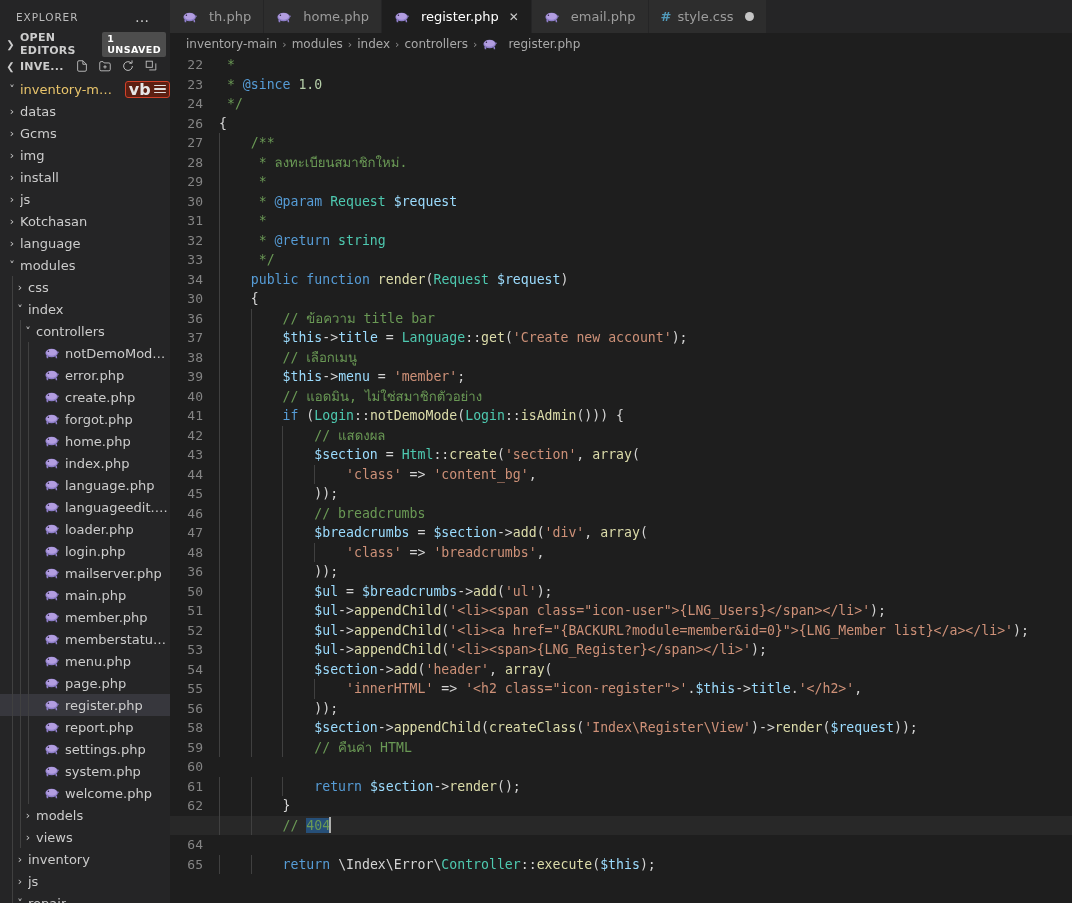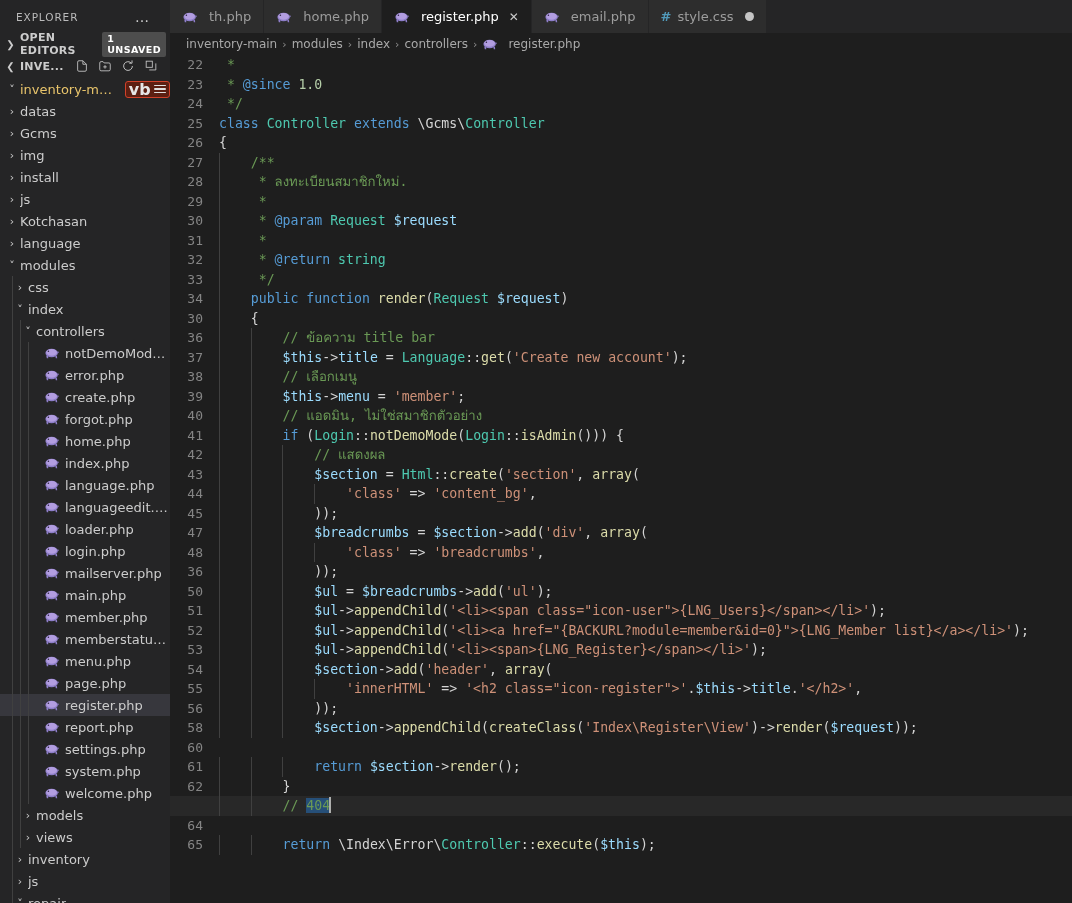--- a/index.html
+++ b/index.html
@@ -657,52 +657,53 @@
               <circle cx="4.4" cy="6.3" r=".75" fill="#2b2340"></circle>
               <path d="M13.3 6.6c.9-.5 1.6.2 1.4 1-.1.6-.7 1-1.3.8z" fill="#8e7ec9"></path>
             </svg></span>
         </span>
         <span>register.php</span>
       </div>
     <div class="editor" id="editor">
         <div class="code-row"><div class="ln">22</div><div class="code"><span class="c-com"> * </span></div></div>
         <div class="code-row"><div class="ln">23</div><div class="code"><span class="c-com"> * </span><span class="c-key">@since</span><span class="c-com"> </span><span class="c-num">1.0</span></div></div>
         <div class="code-row"><div class="ln">24</div><div class="code"><span class="c-com"> */</span></div></div>
-        <div class="code-row"><div class="ln">25</div><div class="code"><span class="c-key">class</span><span class="c-plain"> </span><span class="c-type">Controller</span><span class="c-plain"> </span><span class="c-key">extends</span><span class="c-plain"> </span><span class="c-plain">\Gcms\</span><span class="c-type">Controller</span></div></div>
         <div class="code-row"><div class="ln">26</div><div class="code"><span class="c-punc">{</span></div></div>
         <div class="code-row"><div class="ln">27</div><div class="code"><span class="ind-guide" style="left:2px"></span><span class="c-com">    /**</span></div></div>
         <div class="code-row"><div class="ln">28</div><div class="code"><span class="ind-guide" style="left:2px"></span><span class="c-com">     * ลงทะเบียนสมาชิกใหม่.</span></div></div>
         <div class="code-row"><div class="ln">29</div><div class="code"><span class="ind-guide" style="left:2px"></span><span class="c-com">     *</span></div></div>
         <div class="code-row"><div class="ln">30</div><div class="code"><span class="ind-guide" style="left:2px"></span><span class="c-com">     * </span><span class="c-key">@param</span><span class="c-com"> </span><span class="c-type">Request</span><span class="c-com"> </span><span class="c-var">$request</span></div></div>
         <div class="code-row"><div class="ln">31</div><div class="code"><span class="ind-guide" style="left:2px"></span><span class="c-com">     *</span></div></div>
         <div class="code-row"><div class="ln">32</div><div class="code"><span class="ind-guide" style="left:2px"></span><span class="c-com">     * </span><span class="c-key">@return</span><span class="c-com"> </span><span class="c-type">string</span></div></div>
         <div class="code-row"><div class="ln">33</div><div class="code"><span class="ind-guide" style="left:2px"></span><span class="c-com">     */</span></div></div>
         <div class="code-row"><div class="ln">34</div><div class="code"><span class="ind-guide" style="left:2px"></span><span class="c-plain">    </span><span class="c-key">public</span><span class="c-plain"> </span><span class="c-key">function</span><span class="c-plain"> </span><span class="c-fn">render</span><span class="c-punc">(</span><span class="c-type">Request</span><span class="c-plain"> </span><span class="c-var">$request</span><span class="c-punc">)</span></div></div>
         <div class="code-row"><div class="ln">30</div><div class="code"><span class="ind-guide" style="left:2px"></span><span class="c-punc">    {</span></div></div>
         <div class="code-row"><div class="ln">36</div><div class="code"><span class="ind-guide" style="left:2px"></span><span class="ind-guide" style="left:33.72px"></span><span class="c-com">        // ข้อความ title bar</span></div></div>
         <div class="code-row"><div class="ln">37</div><div class="code"><span class="ind-guide" style="left:2px"></span><span class="ind-guide" style="left:33.72px"></span><span class="c-plain">        </span><span class="c-var">$this</span><span class="c-op">-&gt;</span><span class="c-var">title</span><span class="c-op"> = </span><span class="c-type">Language</span><span class="c-op">::</span><span class="c-fn">get</span><span class="c-punc">(</span><span class="c-str">'Create new account'</span><span class="c-punc">);</span></div></div>
         <div class="code-row"><div class="ln">38</div><div class="code"><span class="ind-guide" style="left:2px"></span><span class="ind-guide" style="left:33.72px"></span><span class="c-com">        // เลือกเมนู</span></div></div>
         <div class="code-row"><div class="ln">39</div><div class="code"><span class="ind-guide" style="left:2px"></span><span class="ind-guide" style="left:33.72px"></span><span class="c-plain">        </span><span class="c-var">$this</span><span class="c-op">-&gt;</span><span class="c-var">menu</span><span class="c-op"> = </span><span class="c-str">'member'</span><span class="c-punc">;</span></div></div>
         <div class="code-row"><div class="ln">40</div><div class="code"><span class="ind-guide" style="left:2px"></span><span class="ind-guide" style="left:33.72px"></span><span class="c-com">        // แอดมิน, ไม่ใช่สมาชิกตัวอย่าง</span></div></div>
         <div class="code-row"><div class="ln">41</div><div class="code"><span class="ind-guide" style="left:2px"></span><span class="ind-guide" style="left:33.72px"></span><span class="c-plain">        </span><span class="c-key">if</span><span class="c-punc"> (</span><span class="c-type">Login</span><span class="c-op">::</span><span class="c-fn">notDemoMode</span><span class="c-punc">(</span><span class="c-type">Login</span><span class="c-op">::</span><span class="c-fn">isAdmin</span><span class="c-punc">())) {</span></div></div>
         <div class="code-row"><div class="ln">42</div><div class="code"><span class="ind-guide" style="left:2px"></span><span class="ind-guide" style="left:33.72px"></span><span class="ind-guide" style="left:65.44px"></span><span class="c-com">            // แสดงผล</span></div></div>
         <div class="code-row"><div class="ln">43</div><div class="code"><span class="ind-guide" style="left:2px"></span><span class="ind-guide" style="left:33.72px"></span><span class="ind-guide" style="left:65.44px"></span><span class="c-plain">            </span><span class="c-var">$section</span><span class="c-op"> = </span><span class="c-type">Html</span><span class="c-op">::</span><span class="c-fn">create</span><span class="c-punc">(</span><span class="c-str">'section'</span><span class="c-punc">, </span><span class="c-fn">array</span><span class="c-punc">(</span></div></div>
         <div class="code-row"><div class="ln">44</div><div class="code"><span class="ind-guide" style="left:2px"></span><span class="ind-guide" style="left:33.72px"></span><span class="ind-guide" style="left:65.44px"></span><span class="ind-guide" style="left:97.16px"></span><span class="c-plain">                </span><span class="c-str">'class'</span><span class="c-op"> =&gt; </span><span class="c-str">'content_bg'</span><span class="c-punc">,</span></div></div>
         <div class="code-row"><div class="ln">45</div><div class="code"><span class="ind-guide" style="left:2px"></span><span class="ind-guide" style="left:33.72px"></span><span class="ind-guide" style="left:65.44px"></span><span class="c-punc">            ));</span></div></div>
+        <div class="code-row"><div class="ln">46</div><div class="code"><span class="ind-guide" style="left:2px"></span><span class="ind-guide" style="left:33.72px"></span><span class="ind-guide" style="left:65.44px"></span><span class="c-com">            // breadcrumbs</span></div></div>
         <div class="code-row"><div class="ln">47</div><div class="code"><span class="ind-guide" style="left:2px"></span><span class="ind-guide" style="left:33.72px"></span><span class="ind-guide" style="left:65.44px"></span><span class="c-plain">            </span><span class="c-var">$breadcrumbs</span><span class="c-op"> = </span><span class="c-var">$section</span><span class="c-op">-&gt;</span><span class="c-fn">add</span><span class="c-punc">(</span><span class="c-str">'div'</span><span class="c-punc">, </span><span class="c-fn">array</span><span class="c-punc">(</span></div></div>
         <div class="code-row"><div class="ln">48</div><div class="code"><span class="ind-guide" style="left:2px"></span><span class="ind-guide" style="left:33.72px"></span><span class="ind-guide" style="left:65.44px"></span><span class="ind-guide" style="left:97.16px"></span><span class="c-plain">                </span><span class="c-str">'class'</span><span class="c-op"> =&gt; </span><span class="c-str">'breadcrumbs'</span><span class="c-punc">,</span></div></div>
         <div class="code-row"><div class="ln">36</div><div class="code"><span class="ind-guide" style="left:2px"></span><span class="ind-guide" style="left:33.72px"></span><span class="ind-guide" style="left:65.44px"></span><span class="c-punc">            ));</span></div></div>
         <div class="code-row"><div class="ln">50</div><div class="code"><span class="ind-guide" style="left:2px"></span><span class="ind-guide" style="left:33.72px"></span><span class="ind-guide" style="left:65.44px"></span><span class="c-plain">            </span><span class="c-var">$ul</span><span class="c-op"> = </span><span class="c-var">$breadcrumbs</span><span class="c-op">-&gt;</span><span class="c-fn">add</span><span class="c-punc">(</span><span class="c-str">'ul'</span><span class="c-punc">);</span></div></div>
         <div class="code-row"><div class="ln">51</div><div class="code"><span class="ind-guide" style="left:2px"></span><span class="ind-guide" style="left:33.72px"></span><span class="ind-guide" style="left:65.44px"></span><span class="c-plain">            </span><span class="c-var">$ul</span><span class="c-op">-&gt;</span><span class="c-fn">appendChild</span><span class="c-punc">(</span><span class="c-str">'&lt;li&gt;&lt;span class="icon-user"&gt;{LNG_Users}&lt;/span&gt;&lt;/li&gt;'</span><span class="c-punc">);</span></div></div>
         <div class="code-row"><div class="ln">52</div><div class="code"><span class="ind-guide" style="left:2px"></span><span class="ind-guide" style="left:33.72px"></span><span class="ind-guide" style="left:65.44px"></span><span class="c-plain">            </span><span class="c-var">$ul</span><span class="c-op">-&gt;</span><span class="c-fn">appendChild</span><span class="c-punc">(</span><span class="c-str">'&lt;li&gt;&lt;a href="{BACKURL?module=member&amp;id=0}"&gt;{LNG_Member list}&lt;/a&gt;&lt;/li&gt;'</span><span class="c-punc">);</span></div></div>
         <div class="code-row"><div class="ln">53</div><div class="code"><span class="ind-guide" style="left:2px"></span><span class="ind-guide" style="left:33.72px"></span><span class="ind-guide" style="left:65.44px"></span><span class="c-plain">            </span><span class="c-var">$ul</span><span class="c-op">-&gt;</span><span class="c-fn">appendChild</span><span class="c-punc">(</span><span class="c-str">'&lt;li&gt;&lt;span&gt;{LNG_Register}&lt;/span&gt;&lt;/li&gt;'</span><span class="c-punc">);</span></div></div>
         <div class="code-row"><div class="ln">54</div><div class="code"><span class="ind-guide" style="left:2px"></span><span class="ind-guide" style="left:33.72px"></span><span class="ind-guide" style="left:65.44px"></span><span class="c-plain">            </span><span class="c-var">$section</span><span class="c-op">-&gt;</span><span class="c-fn">add</span><span class="c-punc">(</span><span class="c-str">'header'</span><span class="c-punc">, </span><span class="c-fn">array</span><span class="c-punc">(</span></div></div>
         <div class="code-row"><div class="ln">55</div><div class="code"><span class="ind-guide" style="left:2px"></span><span class="ind-guide" style="left:33.72px"></span><span class="ind-guide" style="left:65.44px"></span><span class="ind-guide" style="left:97.16px"></span><span class="c-plain">                </span><span class="c-str">'innerHTML'</span><span class="c-op"> =&gt; </span><span class="c-str">'&lt;h2 class="icon-register"&gt;'</span><span class="c-op">.</span><span class="c-var">$this</span><span class="c-op">-&gt;</span><span class="c-var">title</span><span class="c-op">.</span><span class="c-str">'&lt;/h2&gt;'</span><span class="c-punc">,</span></div></div>
         <div class="code-row"><div class="ln">56</div><div class="code"><span class="ind-guide" style="left:2px"></span><span class="ind-guide" style="left:33.72px"></span><span class="ind-guide" style="left:65.44px"></span><span class="c-punc">            ));</span></div></div>
         <div class="code-row"><div class="ln">58</div><div class="code"><span class="ind-guide" style="left:2px"></span><span class="ind-guide" style="left:33.72px"></span><span class="ind-guide" style="left:65.44px"></span><span class="c-plain">            </span><span class="c-var">$section</span><span class="c-op">-&gt;</span><span class="c-fn">appendChild</span><span class="c-punc">(</span><span class="c-fn">createClass</span><span class="c-punc">(</span><span class="c-str">'Index\Register\View'</span><span class="c-op">)-&gt;</span><span class="c-fn">render</span><span class="c-punc">(</span><span class="c-var">$request</span><span class="c-punc">));</span></div></div>
+        <div class="code-row"><div class="ln">59</div><div class="code"><span class="ind-guide" style="left:2px"></span><span class="ind-guide" style="left:33.72px"></span><span class="ind-guide" style="left:65.44px"></span><span class="c-com">            // คืนค่า HTML</span></div></div>
         <div class="code-row"><div class="ln">60</div><div class="code"></div></div>
         <div class="code-row"><div class="ln">61</div><div class="code"><span class="ind-guide" style="left:2px"></span><span class="ind-guide" style="left:33.72px"></span><span class="ind-guide" style="left:65.44px"></span><span class="c-plain">            </span><span class="c-key">return</span><span class="c-plain"> </span><span class="c-var">$section</span><span class="c-op">-&gt;</span><span class="c-fn">render</span><span class="c-punc">();</span></div></div>
         <div class="code-row"><div class="ln">62</div><div class="code"><span class="ind-guide" style="left:2px"></span><span class="ind-guide" style="left:33.72px"></span><span class="c-punc">        }</span></div></div>
         <div class="code-row" style="position: relative;"><div class="cur-line-hl"></div><div class="ln cur">63</div><div class="code"><span class="ind-guide" style="left:2px"></span><span class="ind-guide" style="left:33.72px"></span><span class="c-com">        // </span><span class="c-com sel">404</span><span class="caret"></span></div></div>
         <div class="code-row"><div class="ln">64</div><div class="code"></div></div>
         <div class="code-row"><div class="ln">65</div><div class="code"><span class="ind-guide" style="left:2px"></span><span class="ind-guide" style="left:33.72px"></span><span class="c-plain">        </span><span class="c-key">return</span><span class="c-plain"> </span><span class="c-plain">\Index\Error\</span><span class="c-type">Controller</span><span class="c-op">::</span><span class="c-fn">execute</span><span class="c-punc">(</span><span class="c-var">$this</span><span class="c-punc">);</span></div></div>
       </div>
   </div>
 </div>
 

